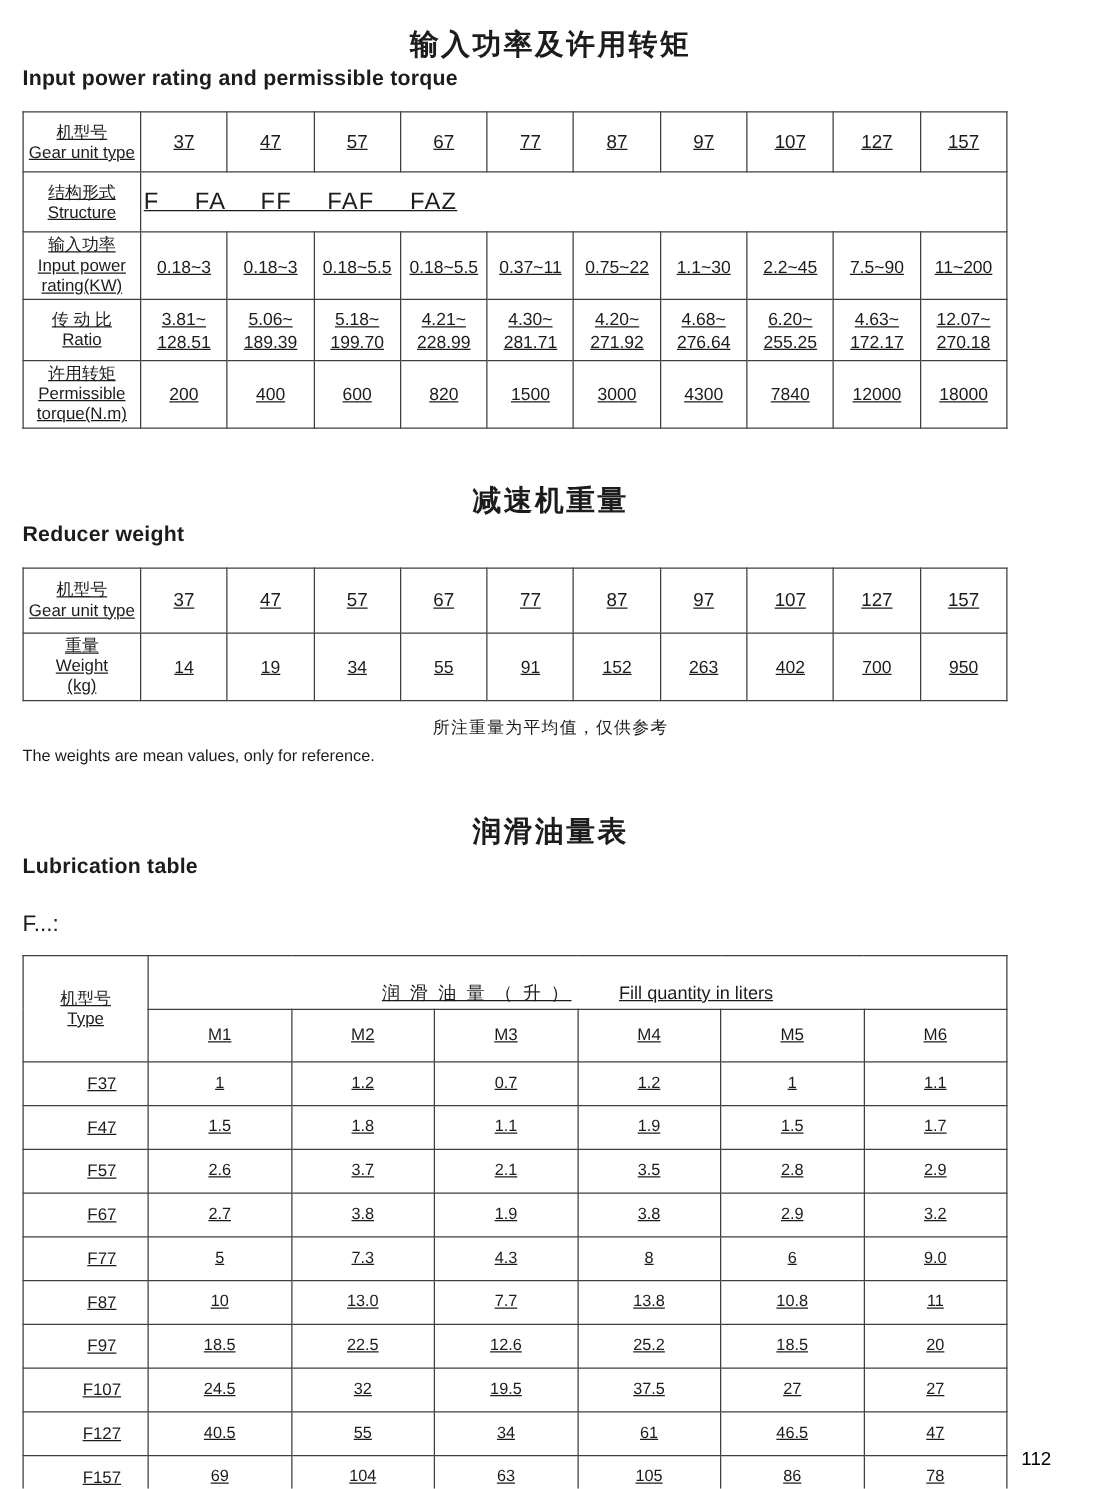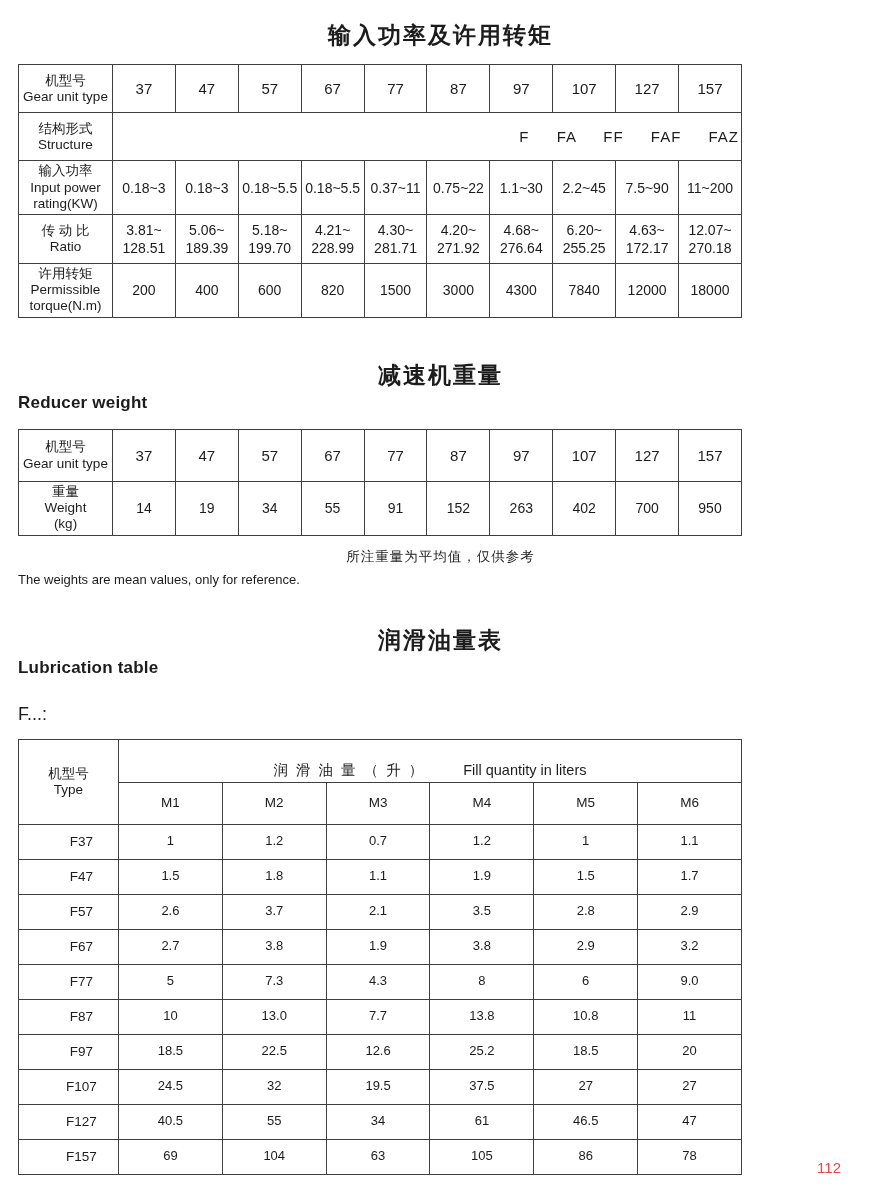--- a/index.html
+++ b/index.html
@@ -9,42 +9,42 @@
     width:875px; height:1191px;
     background:#ffffff;
     font-family:"Liberation Sans", sans-serif;
     color:#1c1c1c;
     padding:22px 12px 0 18px;
     overflow:hidden;
   }
   .title-zh { font-size:23px; font-weight:bold; letter-spacing:2px; line-height:1.15;text-align:center; }
   .title-en { font-size:17px; font-weight:bold; margin-top:5px; letter-spacing:0.2px; }
 
-  table { border-collapse:collapse; table-layout:fixed; width:724px; }
+  table { border-collapse:collapse; table-layout:fixed; width:788px;text-decoration:underline; }
   th, td {
     border:1px solid #3f3f3f;
     text-align:center; vertical-align:middle;
     font-weight:normal;
     font-size:14px;
     white-space:pre-line;
     line-height:1.3;
     padding:2px;
   }
   .tbl { border:1.5px solid #333; }
 
   
   .label-col { width:94px; }
   th.rowlabel { font-size:13.5px; line-height:1.2; }
   tr.r-type   { height:48px; }
   tr.r-struct { height:48px; }
   tr.r-power  { height:49px; }
   tr.r-ratio  { height:49px;padding-left:44px; }
   tr.r-torque { height:52px; }
   .type-cell { font-size:15px; }
-  .struct-cell { text-align:right; word-spacing:22px; font-size:15px; letter-spacing:1px; }
+  .struct-cell { text-align:left; word-spacing:22px; font-size:19px; letter-spacing:1px; }
   .num-cell { font-size:14px; }
 
   tr.r-wtype { height:52px; }
   tr.r-weight { height:51px; }
 
   .sec { margin-top:0; }
   .gap-after-tbl1 { height:44px; }
 
   .note-zh { font-size:13.5px; margin-top:12px; letter-spacing:1px;text-align:center; }
   .note-en { font-size:13px; margin-top:6px; }
@@ -58,31 +58,32 @@
   tr.l-head2 { height:42px;padding-left:12px; }
   .fill-h { font-size:14.5px; }
   .fill-h .zh { letter-spacing:2px; margin-right:38px; }
   .m-col { font-size:13.5px; }
   #lube-body tr { height:35px; }
   #lube-body th { font-size:13.5px;padding-left:28px; }
   #lube-body td { font-size:13px; }
 
   .page-number {
     position:absolute; right:34px; bottom:15px;
-    font-size:15px; color:#ef4444;
+    font-size:15px; color:#000000;
   }
   .t1-margin { margin-top:16px; }
 </style>
 </head>
 <body>
 
 <div class="page">
 
   <div class="sec">
     <div class="title-zh">输入功率及许用转矩</div>
+    <div class="title-en">Input power rating and permissible torque</div>
 
     <table class="tbl t1-margin">
       <colgroup>
         <col class="label-col">
         <col>
           <col>
           <col>
           <col>
           <col>
           <col>

